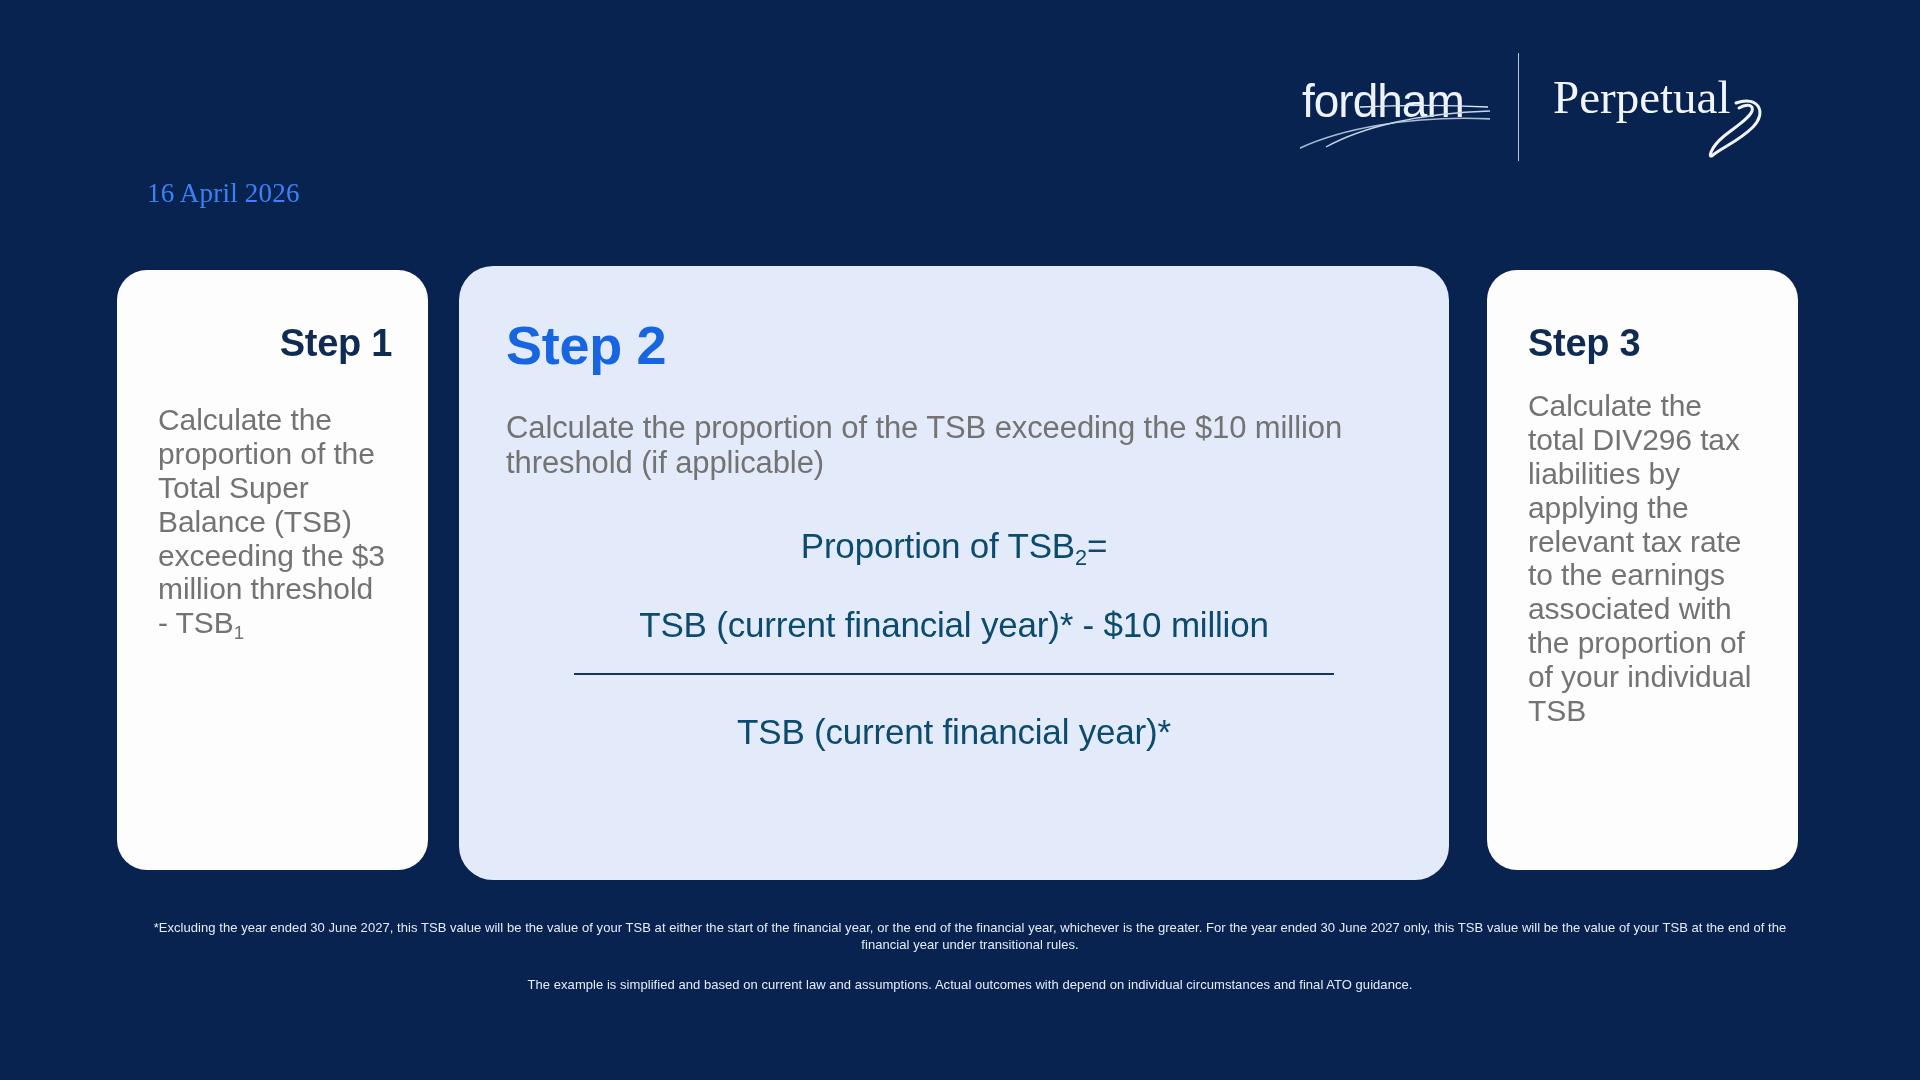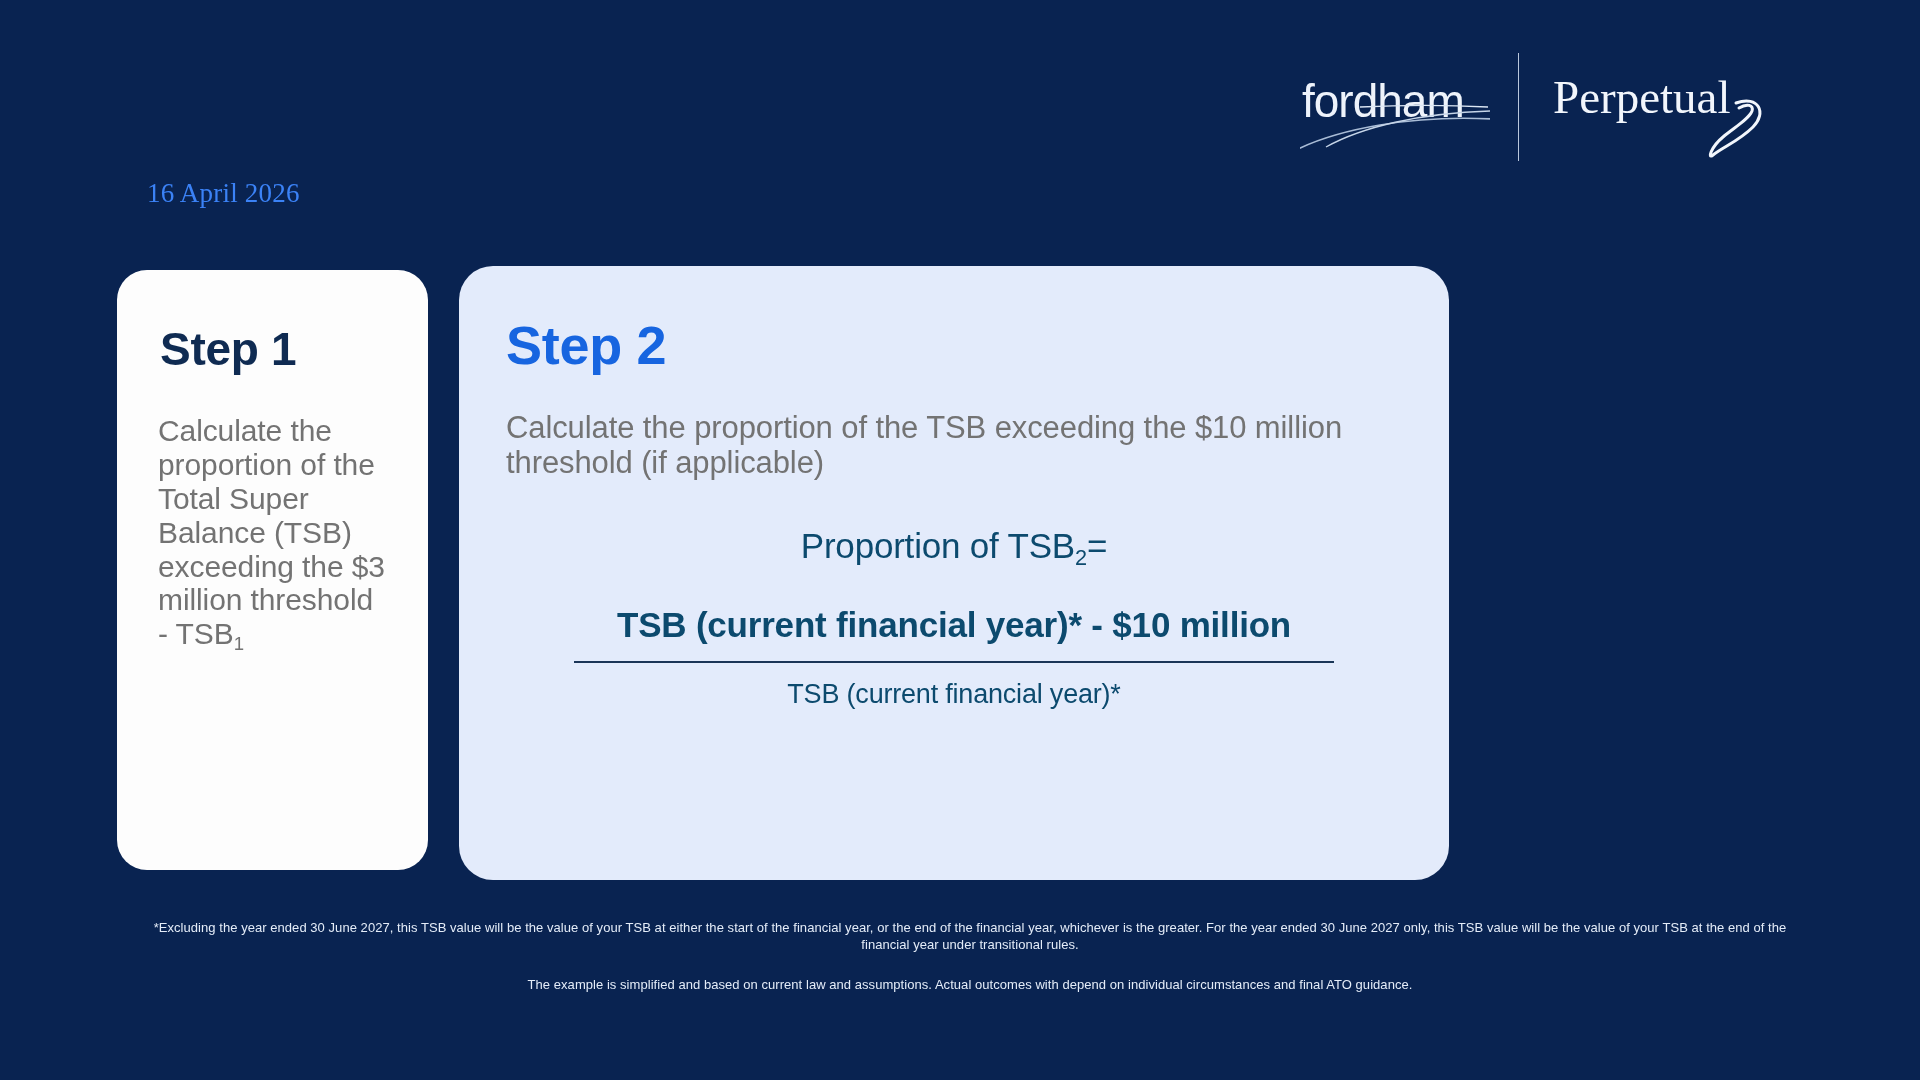--- a/index.html
+++ b/index.html
@@ -100,21 +100,21 @@
     height: 600px;
     background: #fdfdfd;
     border-radius: 30px;
   }
 
   .step-title {
     font-weight: bold;
     color: #0f2b52;
     letter-spacing: -0.3px;
   }
-  .card.step1 .step-title { font-size: 46px; margin-left: 7px; }
+  .card.step1 .step-title { font-size: 38px; margin-left: 7px; text-align: right; }
   .card.step3 .step-title { font-size: 38px; margin-left: 5px; }
   .card.step2 .step-title {
     font-size: 54px;
     color: #1765e0;
     margin-left: 3px;
     margin-top: -4px;
   }
 
   .step-body {
     color: #737373;
@@ -161,33 +161,32 @@
     white-space: nowrap;
   }
   .fraction {
     margin: 0 auto;
     width: 760px;
     padding-top: 34px;
   }
   .numerator {
     font-size: 35px;
     letter-spacing: -0.2px;
-    padding-bottom: 16px;
+    padding-bottom: 28px;
     white-space: nowrap;
-    font-weight: bold;
   }
   .frac-bar {
     height: 2px;
     background: #1a3557;
     width: 100%;
   }
   .denominator {
-    font-size: 27px;
+    font-size: 35px;
     letter-spacing: -0.2px;
-    padding-top: 16px;
+    padding-top: 37px;
     white-space: nowrap;
   }
 
   
   .footnotes {
     position: absolute;
     left: 150px;
     top: 920px;
     width: 1640px;
     color: #e4ecf8;
@@ -244,19 +243,23 @@
     <div class="formula">
       <div class="formula-lead">Proportion of TSB<sub>2</sub>=</div>
       <div class="fraction">
         <div class="numerator">TSB (current financial year)* - $10 million</div>
         <div class="frac-bar"></div>
         <div class="denominator">TSB (current financial year)*</div>
       </div>
     </div>
   </div>
 
+  <div class="card step3">
+    <div class="step-title">Step 3</div>
+    <div class="step-body">Calculate the total DIV296 tax liabilities by applying the relevant tax rate to the earnings associated with the proportion of of your individual TSB</div>
+  </div>
 
 </div>
 
 <div class="footnotes">
   <div class="footnote first">*Excluding the year ended 30 June 2027, this TSB value will be the value of your TSB at either the start of the financial year, or the end of the financial year, whichever is the greater. For the year ended 30 June 2027 only, this TSB value will be the value of your TSB at the end of the financial year under transitional rules.</div>
   <div class="footnote second">The example is simplified and based on current law and assumptions. Actual outcomes with depend on individual circumstances and final ATO guidance.</div>
 </div>
 
 </body></html>

